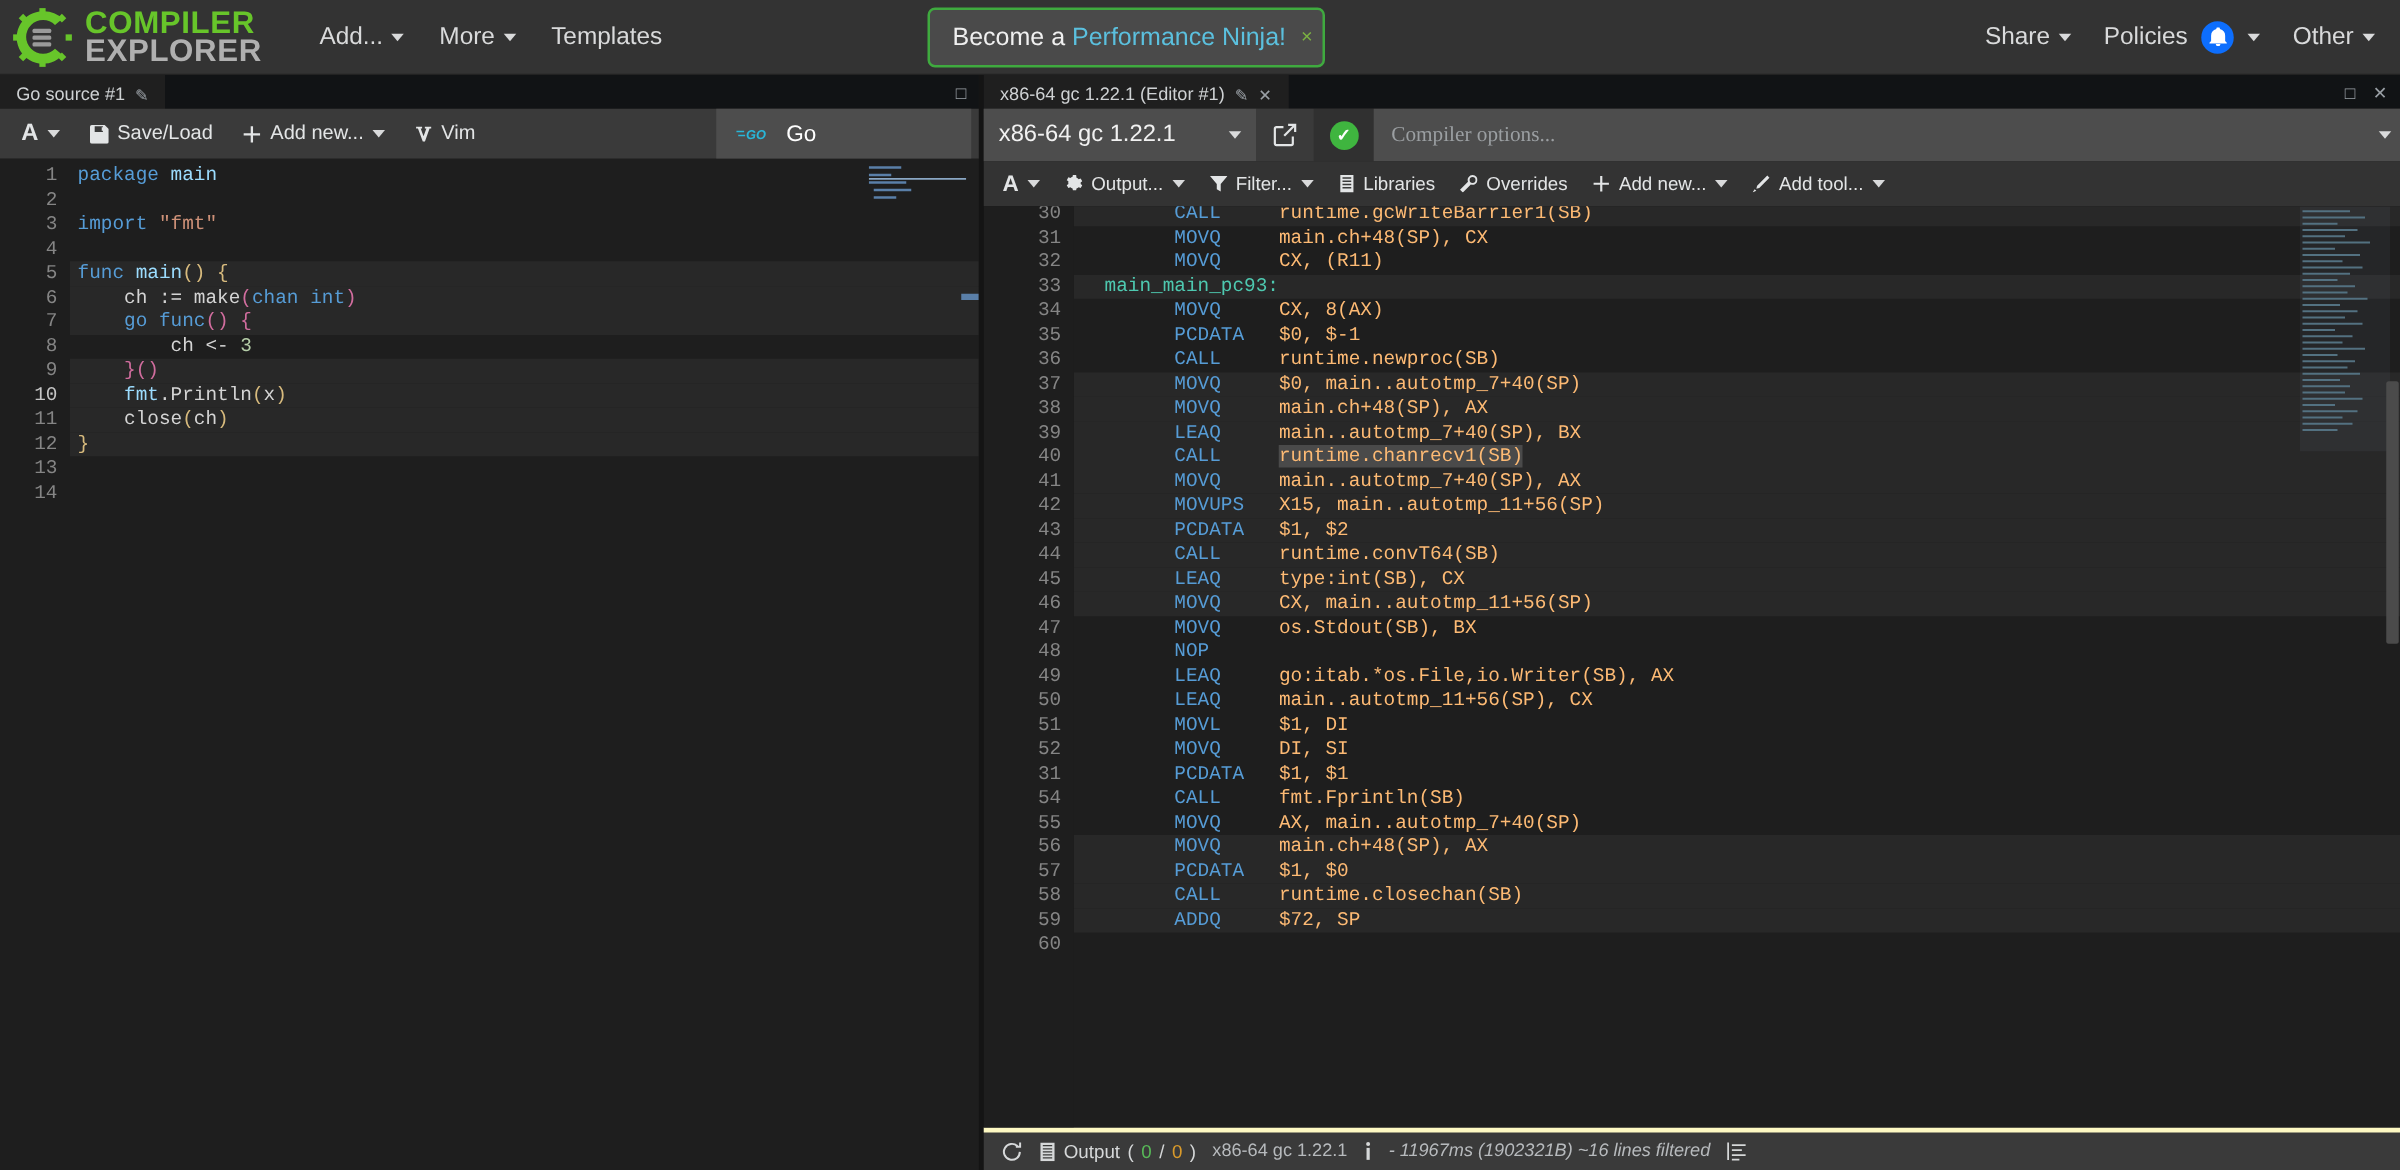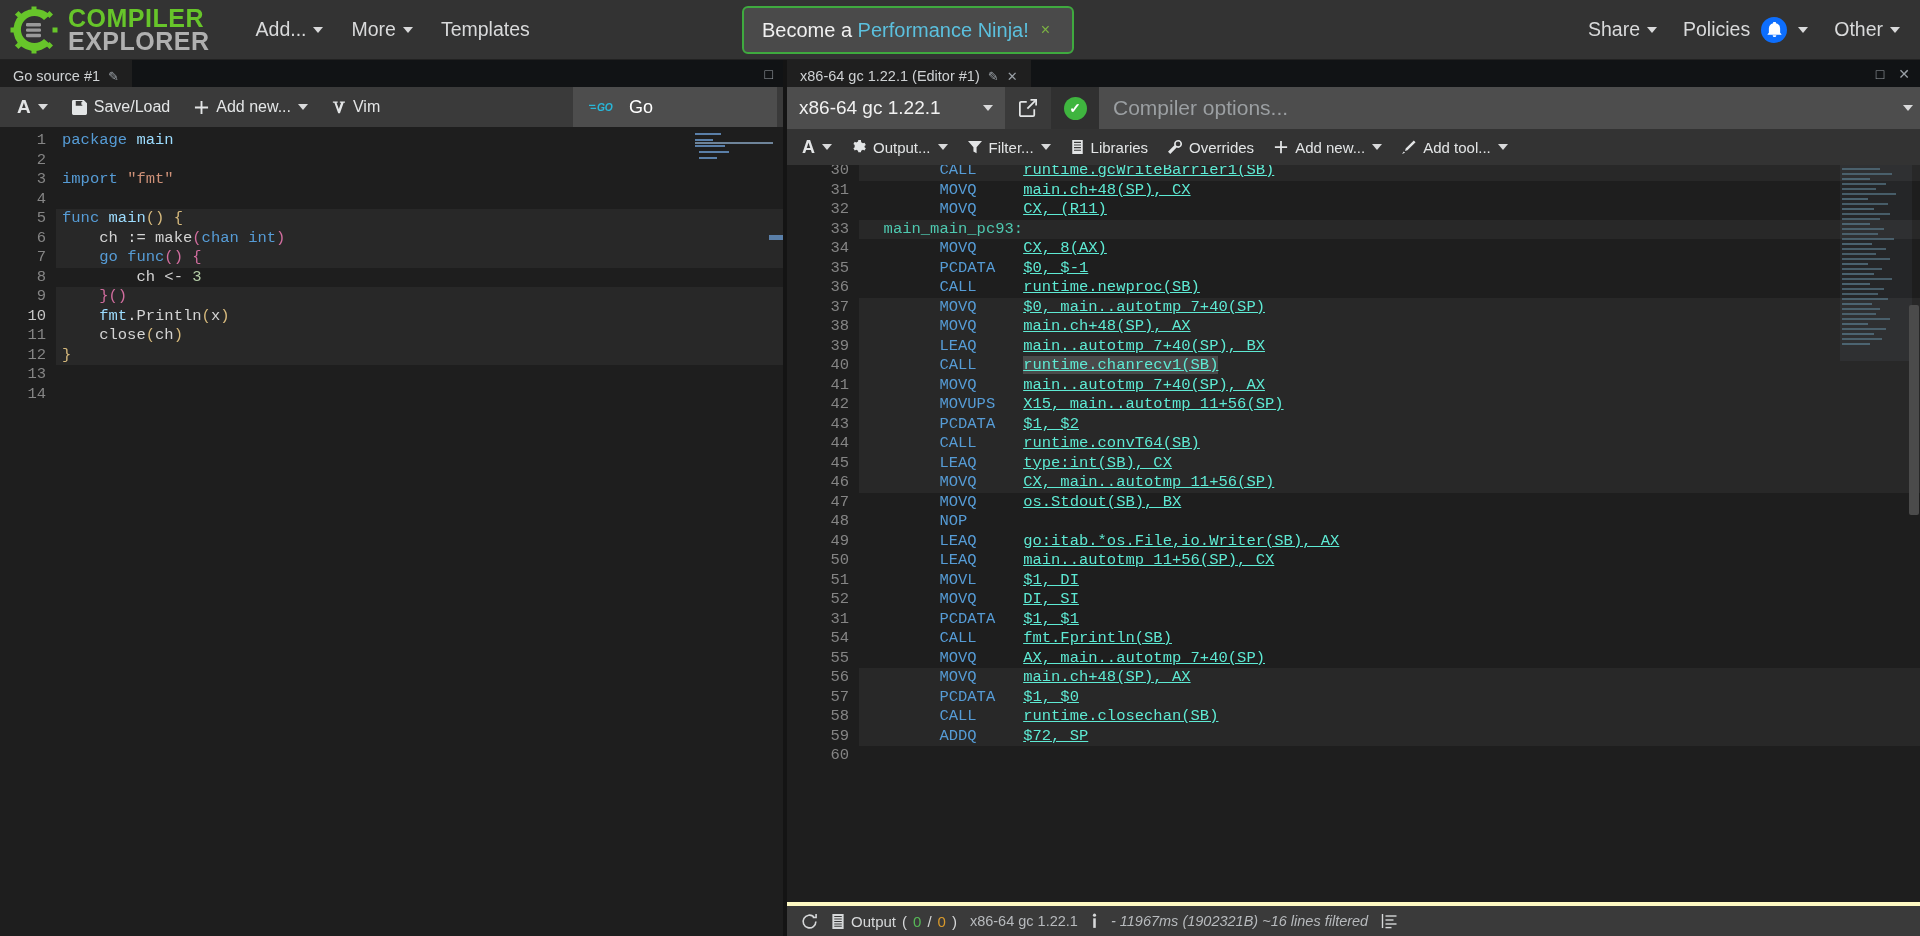--- a/index.html
+++ b/index.html
@@ -37,21 +37,21 @@
   }
   .caret {
     width: 0; height: 0; display: inline-block;
     border-left: 5px solid transparent; border-right: 5px solid transparent;
     border-top: 6px solid #d9dadb;
   }
   #promo-banner {
     position: absolute; left: 742px; top: 6px;
     height: 48px; display: flex; align-items: center;
     background: #4a4a4a; border: 2px solid #3faa3f; border-radius: 6px;
-    padding: 0 22px 0 18px; gap: 10px;
+    padding: 0 8px 0 18px; gap: 10px;
   }
   #promo-banner .p-white { color: #f0f0f0; font-size: 20px; }
   #promo-banner .p-blue  { color: #5bc0de; font-size: 20px; }
   #promo-close { color: #7cb342; font-size: 16px; cursor: pointer; margin-left: 2px; }
   .nav-right {
     position: absolute; right: 8px; display: flex;
     align-items: center; gap: 2px;
   }
   .bell-badge {
     display: inline-flex; align-items: center; justify-content: center;
@@ -120,22 +120,22 @@
     width: 48px; height: 100%; display: flex; align-items: center;
     justify-content: center; background: #303030; cursor: pointer;
   }
   #ok-circle {
     width: 23px; height: 23px; border-radius: 50%; background: #3fb53f;
     display: flex; align-items: center; justify-content: center;
     color: #fff; font-size: 14px; font-weight: bold;
   }
   #compiler-options {
     flex: 1; height: 100%; background: #4d4d4d; border: none; outline: none;
-    color: #e8e8e8; font-size: 21px; padding: 0 14px;
-    font-family: Liberation Sans, sans-serif;
+    color: #e8e8e8; font-size: 17px; padding: 0 14px;
+    font-family: Liberation Serif, serif;
   }
   #compiler-options::placeholder { color: #9b9fa2; }
   #opts-caret {
     width: 24px; height: 100%; display: flex; align-items: center;
     justify-content: center; background: #4d4d4d; cursor: pointer;
   }
 
   
   .code-area {
     flex: 1; position: relative; overflow: hidden;
@@ -168,21 +168,21 @@
   .t-str  { color: #ce9178; }
   .t-num  { color: #b5cea8; }
   .t-mag  { color: #d16d9e; }
   .t-yel  { color: #d7ba7d; }
   .t-plain{ color: #d4d4d4; margin-top: 23px; }
   .t-blue2{ color: #9cdcfe; }
   .dot    { color: #4a4a4a; }
 
   
   .a-ins   { color: #569cd6; }
-  .a-op    { color: #5eead4; text-decoration: underline; }
+  .a-op    { color: #fdba74; }
   .a-label { color: #4ec9b0; }
   .a-hl-word { background: #4a4a4a; }
   #editor-minimap {
     position: absolute; top: 4px; right: 10px; width: 78px; height: 100%;
     pointer-events: none;
   }
   #asm-minimap {
     position: absolute; top: 0px; right: 8px; width: 72px; height: 100%;
     pointer-events: none;
   }

